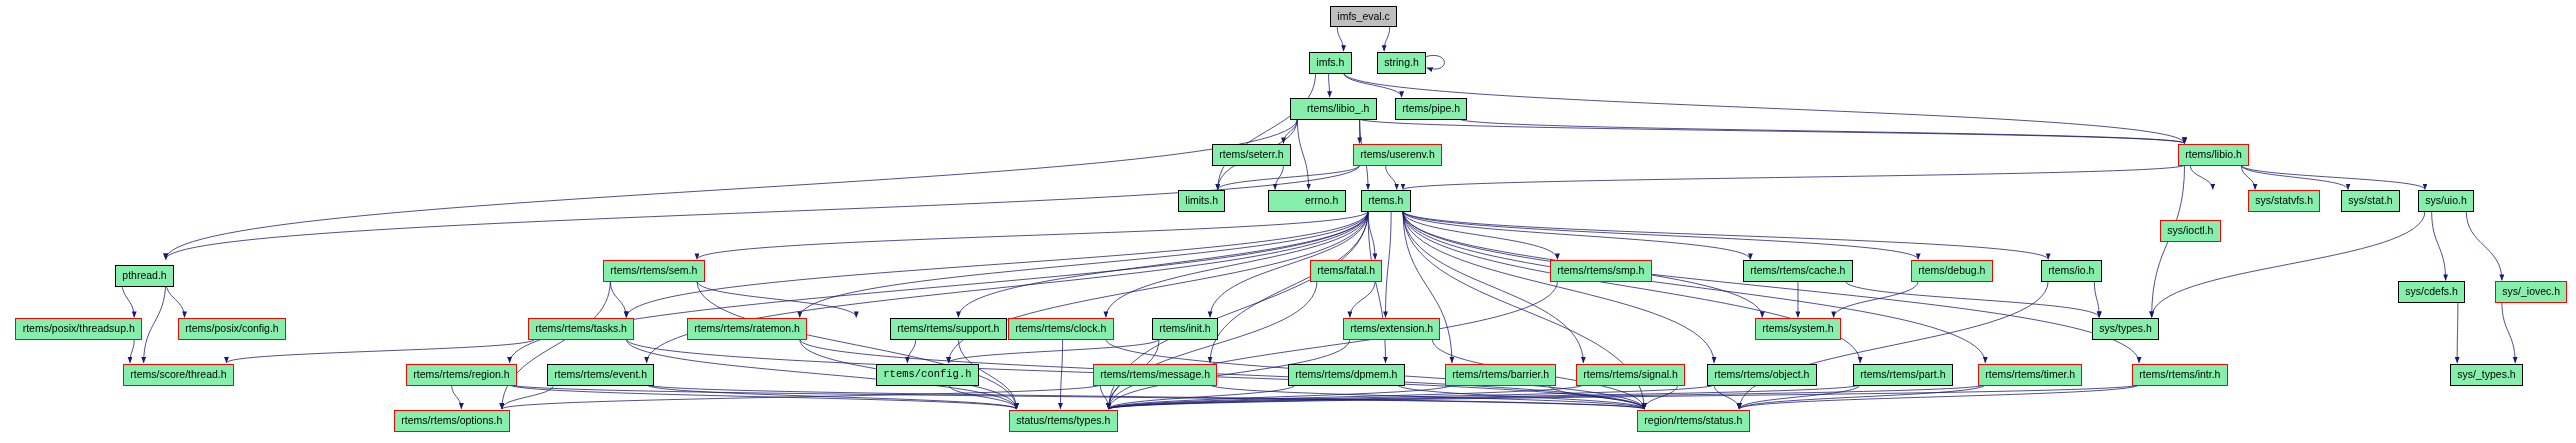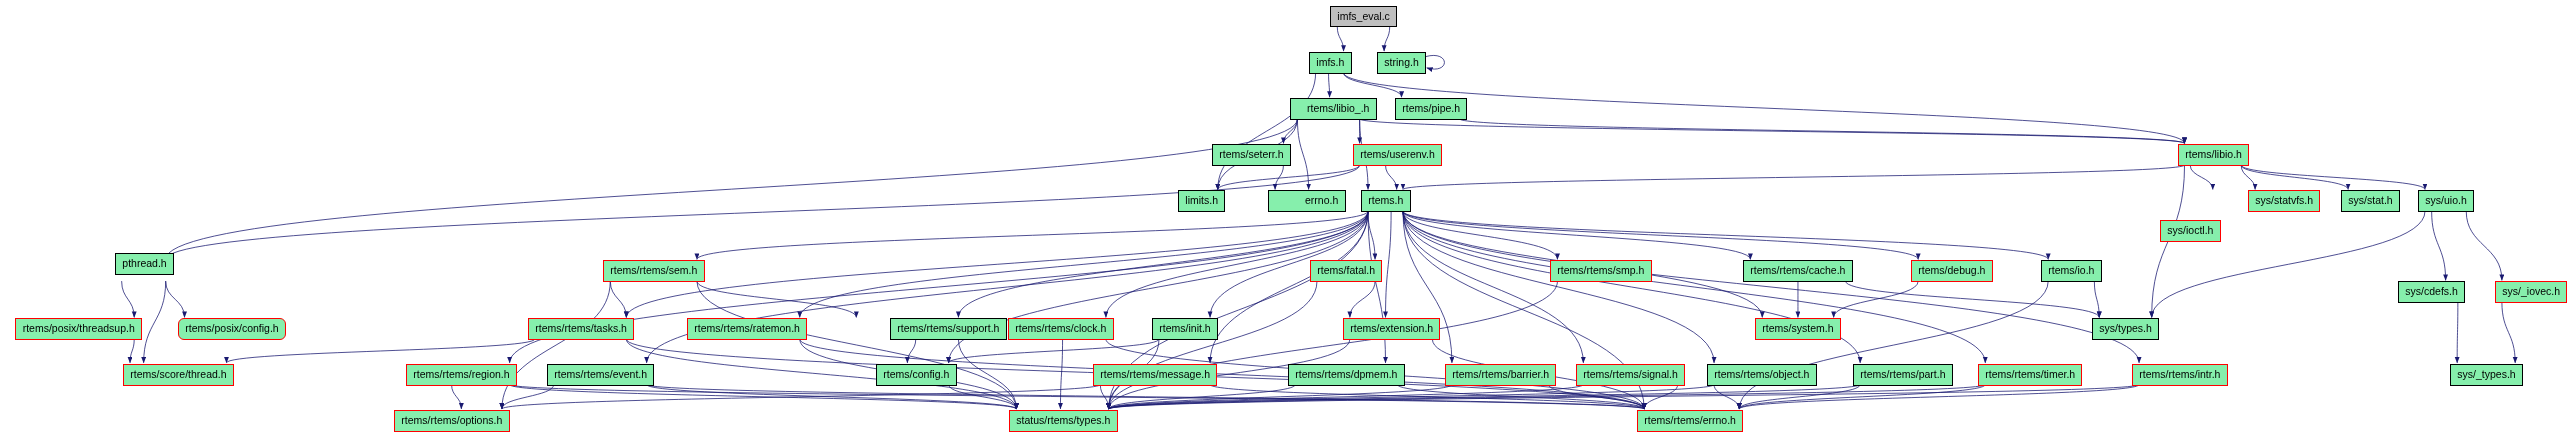--- a/index.html
+++ b/index.html
@@ -166,49 +166,49 @@
     <div class="node" style="top: 144px; left: 1212px;">rtems/seterr.h</div>
     <div class="node red" style="top: 144px; left: 1353px;">rtems/userenv.h</div>
     <div class="node red" style="top: 144px; left: 2178px;">rtems/libio.h</div>
     <div class="node" style="top: 190px; left: 1178px;">limits.h</div>
     <div class="node" style="top: 190px; left: 1268px; padding-left: 36px;">errno.h</div>
     <div class="node" style="top: 190px; left: 1361px;">rtems.h</div>
     <div class="node red" style="top: 178px; left: 2160px; margin-top: 42px;">sys/ioctl.h</div>
     <div class="node red" style="top: 190px; left: 2248px;">sys/statvfs.h</div>
     <div class="node" style="top: 190px; left: 2341px;">sys/stat.h</div>
     <div class="node" style="top: 190px; left: 2418px;">sys/uio.h</div>
-    <div class="node" style="top: 253px; left: 115px;">pthread.h</div>
+    <div class="node" style="top: 265px; left: 115px;">pthread.h</div>
     <div class="node red" style="top: 260px; left: 603px;">rtems/rtems/sem.h</div>
     <div class="node red" style="top: 260px; left: 1310px;">rtems/fatal.h</div>
     <div class="node red" style="top: 260px; left: 1550px;">rtems/rtems/smp.h</div>
     <div class="node" style="top: 260px; left: 1743px;">rtems/rtems/cache.h</div>
     <div class="node red" style="top: 260px; left: 1911px;">rtems/debug.h</div>
     <div class="node" style="top: 260px; left: 2041px;">rtems/io.h</div>
     <div class="node" style="top: 281px; left: 2398px;">sys/cdefs.h</div>
     <div class="node red" style="top: 281px; left: 2495px;">sys/_iovec.h</div>
     <div class="node red" style="top: 318px; left: 15.4px;">rtems/posix/threadsup.h</div>
-    <div class="node red" style="top: 318px; left: 178px; border-radius: 6px;">rtems/posix/config.h</div>
+    <div class="node red" style="top: 318px; left: 178px;">rtems/posix/config.h</div>
     <div class="node red" style="top: 318px; left: 528px;">rtems/rtems/tasks.h</div>
     <div class="node red" style="top: 318px; left: 687px;">rtems/rtems/ratemon.h</div>
     <div class="node" style="top: 318px; left: 890px;">rtems/rtems/support.h</div>
     <div class="node red" style="top: 318px; left: 1008px;">rtems/rtems/clock.h</div>
     <div class="node" style="top: 318px; left: 1152px;">rtems/init.h</div>
     <div class="node red" style="top: 318px; left: 1343px; text-align: center;">rtems/extension.h</div>
     <div class="node red" style="top: 318px; left: 1755px;">rtems/system.h</div>
     <div class="node" style="top: 318px; left: 2092px;">sys/types.h</div>
     <div class="node red" style="top: 364px; left: 123px;">rtems/score/thread.h</div>
     <div class="node red" style="top: 364px; left: 406px;">rtems/rtems/region.h</div>
     <div class="node" style="top: 364px; left: 547px;">rtems/rtems/event.h</div>
-    <div class="node" style="top: 364px; left: 876px;">rtems/config.h</div>
+    <div class="node" style="top: 364px; left: 876px; font-family: Liberation Mono, monospace;">rtems/config.h</div>
     <div class="node red" style="top: 364px; left: 1093px;">rtems/rtems/message.h</div>
     <div class="node" style="top: 364px; left: 1288px;">rtems/rtems/dpmem.h</div>
     <div class="node red" style="top: 364px; left: 1445px;">rtems/rtems/barrier.h</div>
     <div class="node red" style="top: 364px; left: 1576px;">rtems/rtems/signal.h</div>
     <div class="node" style="top: 364px; left: 1707px;">rtems/rtems/object.h</div>
     <div class="node" style="top: 364px; left: 1853px;">rtems/rtems/part.h</div>
     <div class="node red" style="top: 364px; left: 1978px;">rtems/rtems/timer.h</div>
     <div class="node red" style="top: 364px; left: 2132px;">rtems/rtems/intr.h</div>
     <div class="node" style="top: 364px; left: 2450px;">sys/_types.h</div>
     <div class="node red" style="top: 410px; left: 394px;">rtems/rtems/options.h</div>
     <div class="node red" style="top: 410px; left: 1009px;">status/rtems/types.h</div>
-    <div class="node red" style="top: 410px; left: 1637px;">rtems/rtems/errno.h</div>
+    <div class="node red" style="top: 410px; left: 1637px;">region/rtems/status.h</div>
   </div>
 
 
 </body></html>

